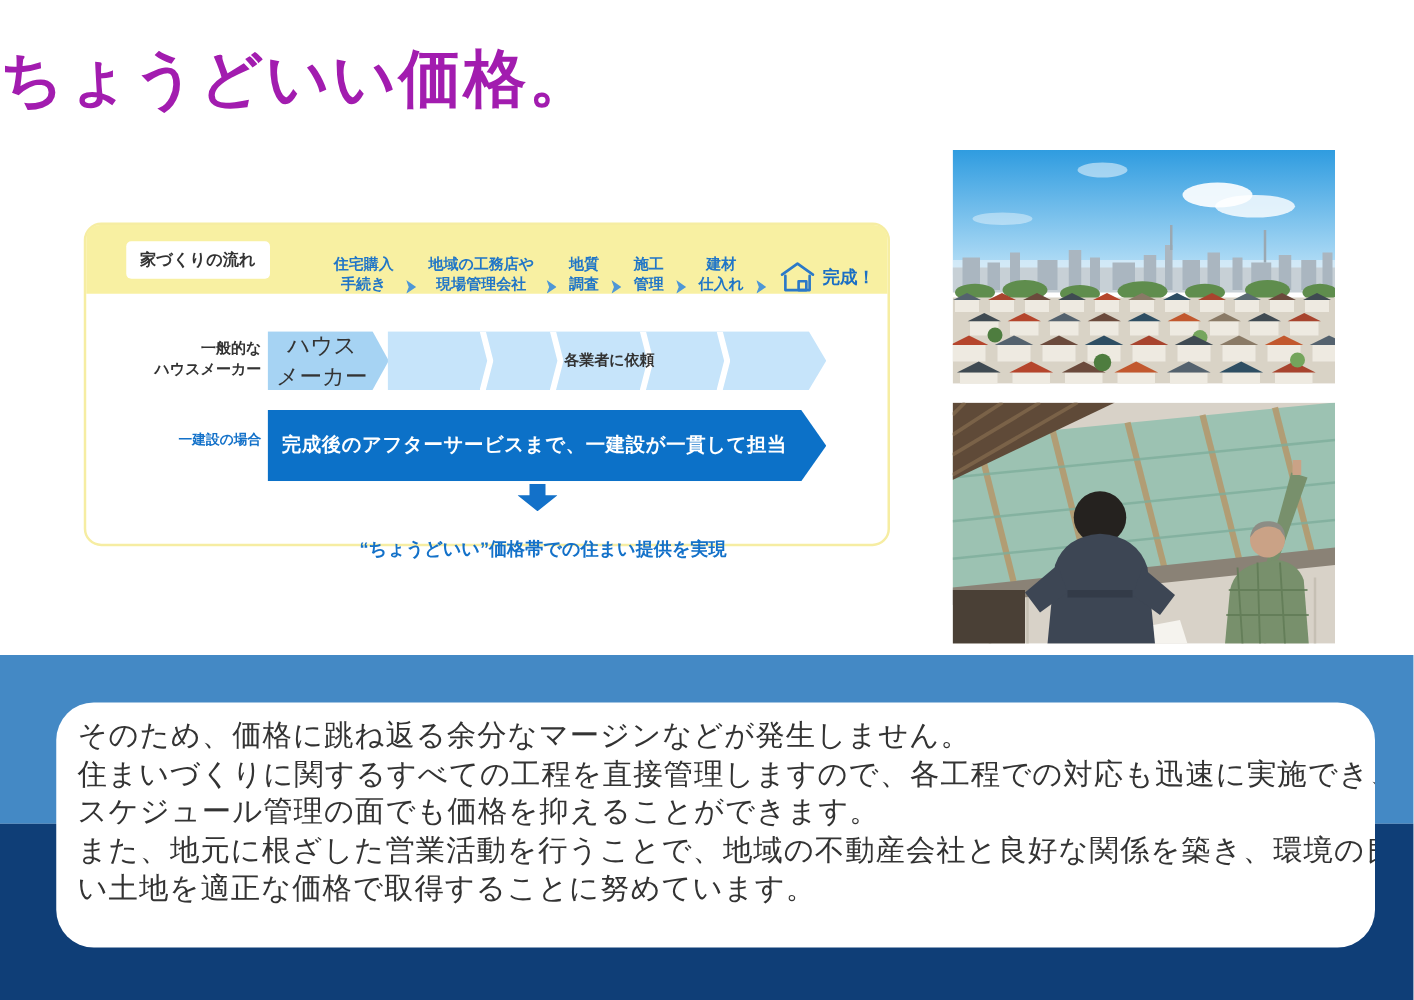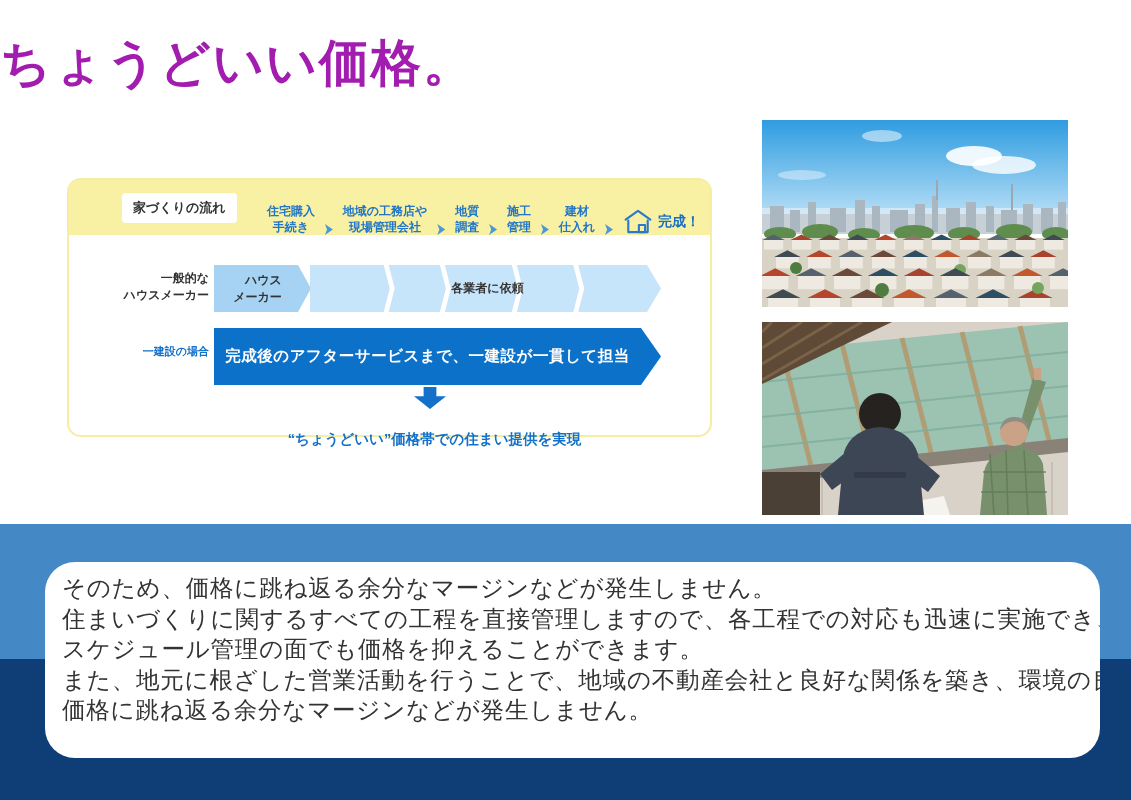--- a/index.html
+++ b/index.html
@@ -8,41 +8,41 @@
 
   
   .title{position:absolute;top:30px;left:0;width:100%;margin:0;
          font-size:50px;font-weight:800;color:#a21caf;letter-spacing:2px;}
 
   
   .flow-card{position:absolute;left:67px;top:178px;width:645px;height:259px;background:#fff;
              border:2px solid #f6eda2;border-radius:14px;box-sizing:border-box;}
   .flow-header{position:absolute;left:0;top:0;right:0;height:55px;background:#f8f0a2;
                border-radius:11px 11px 0 0;}
-  .flow-header-label{position:absolute;left:53px;top:13px;height:30px;line-height:30px;
+  .flow-header-label{position:absolute;left:32px;top:13px;height:30px;line-height:30px;
                      background:#fff;border-radius:4px;padding:0 11px;font-size:13px;
                      font-weight:bold;color:#333;}
   .steps{position:absolute;left:158px;right:10px;top:0;bottom:0;display:flex;
          align-items:flex-end;justify-content:space-between;margin-left:40px;}
   .step{font-size:12px;font-weight:bold;color:#2176c7;line-height:1.35;text-align:center;
         white-space:pre-line;}
   .sep{width:8px;height:11px;background:#4e97d6;flex:0 0 auto;
        clip-path:polygon(0 0,100% 50%,0 100%,26% 50%);}
   .goal{display:flex;align-items:center;gap:5px;}
   .goal span{font-size:14px;font-weight:800;color:#1b6fc4;}
 
   .row-label{position:absolute;left:10px;width:130px;text-align:right;white-space:pre-line;}
   .row-label.generic{top:90px;font-size:12px;color:#333;line-height:1.45;font-weight:600;}
   .row-label.hajime{top:164px;font-size:11px;font-weight:800;color:#1371c9;}
 
   .arrow{position:absolute;display:flex;align-items:center;justify-content:center;
          box-sizing:border-box;text-align:right;}
   .arrow.light{left:145px;top:85px;width:97px;height:47px;background:#a6d3f3;
                clip-path:polygon(0 0,calc(100% - 13px) 0,100% 50%,calc(100% - 13px) 100%,0 100%);
-               font-size:12px;font-weight:700;color:#333;line-height:1.35;
+               font-size:18px;font-weight:400;color:#333;line-height:1.35;text-align:center;
                white-space:pre-line;padding-right:10px;}
   .band{position:absolute;left:241px;top:85px;width:351px;height:47px;background:#c6e4fa;
         clip-path:polygon(0 0,calc(100% - 14px) 0,100% 50%,calc(100% - 14px) 100%,0 100%);}
   .band .chev{position:absolute;top:0;width:11px;height:100%;background:#fff;
               clip-path:polygon(0 0,45% 0,100% 50%,45% 100%,0 100%,55% 50%);}
   .band-text{position:absolute;inset:0;display:flex;align-items:center;justify-content:center;
              padding-right:22px;font-size:12px;font-weight:600;color:#333;margin-left:26px;}
 
   .arrow.dark{left:145px;top:148px;width:447px;height:57px;background:#0c71c8;
               clip-path:polygon(0 0,calc(100% - 20px) 0,100% 50%,calc(100% - 20px) 100%,0 100%);
@@ -271,16 +271,16 @@
   </div>
 
   <div class="band-mid"></div>
   <div class="band-navy"></div>
 
   <div class="text-box">
     <div class="line">そのため、価格に跳ね返る余分なマージンなどが発生しません。</div>
     <div class="line">住まいづくりに関するすべての工程を直接管理しますので、各工程での対応も迅速に実施でき、</div>
     <div class="line">スケジュール管理の面でも価格を抑えることができます。</div>
     <div class="line">また、地元に根ざした営業活動を行うことで、地域の不動産会社と良好な関係を築き、環境の良</div>
-    <div class="line">価格に跳ね返る余分なマージンなどが発生しません。</div>
+    <div class="line">い土地を適正な価格で取得することに努めています。</div>
   </div>
 
 </div>
 
 </body></html>

